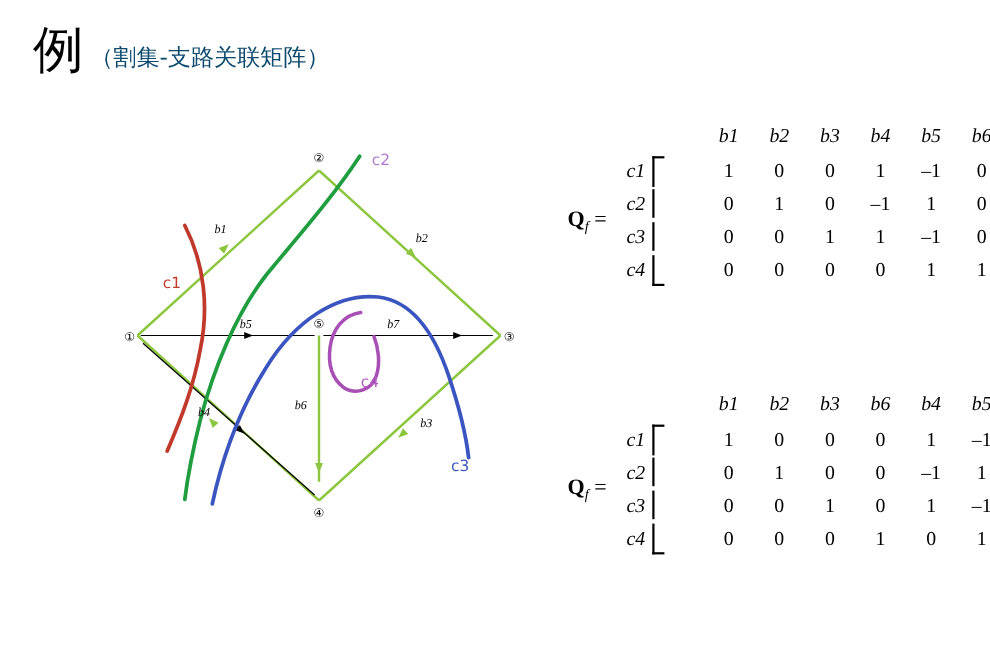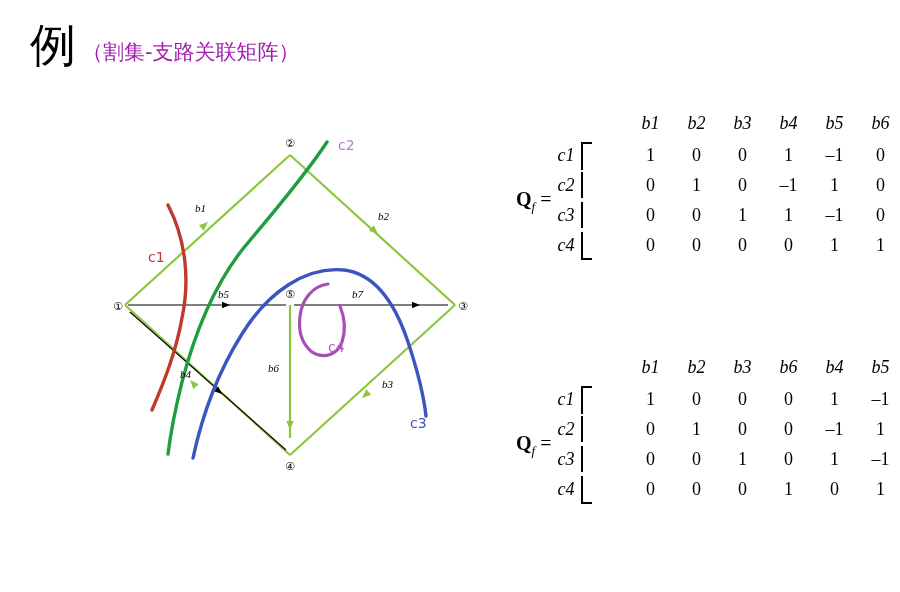--- a/index.html
+++ b/index.html
@@ -31,21 +31,21 @@
   }
   #title-main {
     font-family: "DejaVu Sans", sans-serif;
     font-size: 46px;
     color: #000000;
     line-height: 1;
   }
   #title-sub {
     font-family: "DejaVu Sans", sans-serif;
     font-size: 21px;
-    color: #a21caf;
+    color: #0c4a6e;
     margin-left: 6px;
     position: relative;
     top: -2px;
   }
 
   
   #figure {
     position: absolute;
     left: 90px;
     top: 120px;
@@ -78,21 +78,21 @@
   #matrix1 { left: 516px; top: 108px; }
   #matrix2 { left: 516px; top: 352px; }
 
   .matrix-flex {
     display: flex;
     align-items: center;
   }
   .qf-label {
     font-size: 20px;
     white-space: nowrap;
-    margin-right: 6px;
+    margin-right: 18px;
     padding-top: 34px;
   }
   .qf-label .bold { font-weight: bold; }
   .qf-label .sub {
     font-size: 13px;
     font-style: italic;
     vertical-align: sub;
   }
 
   .matrix-core {

